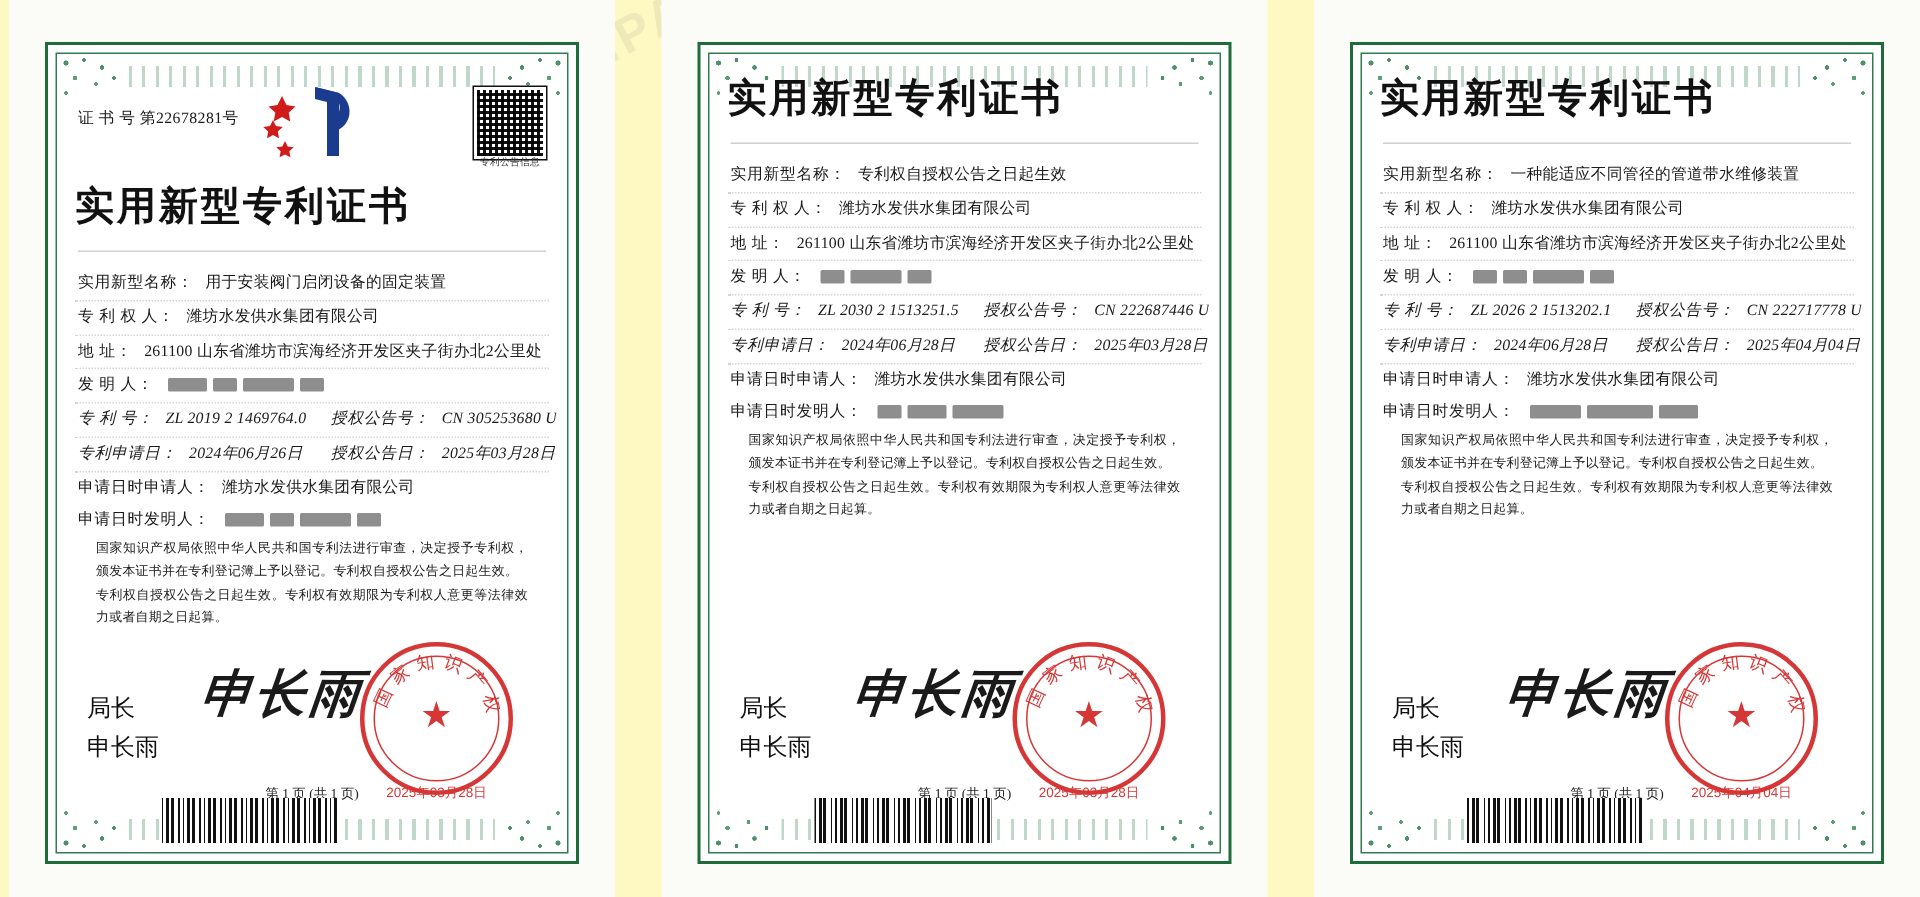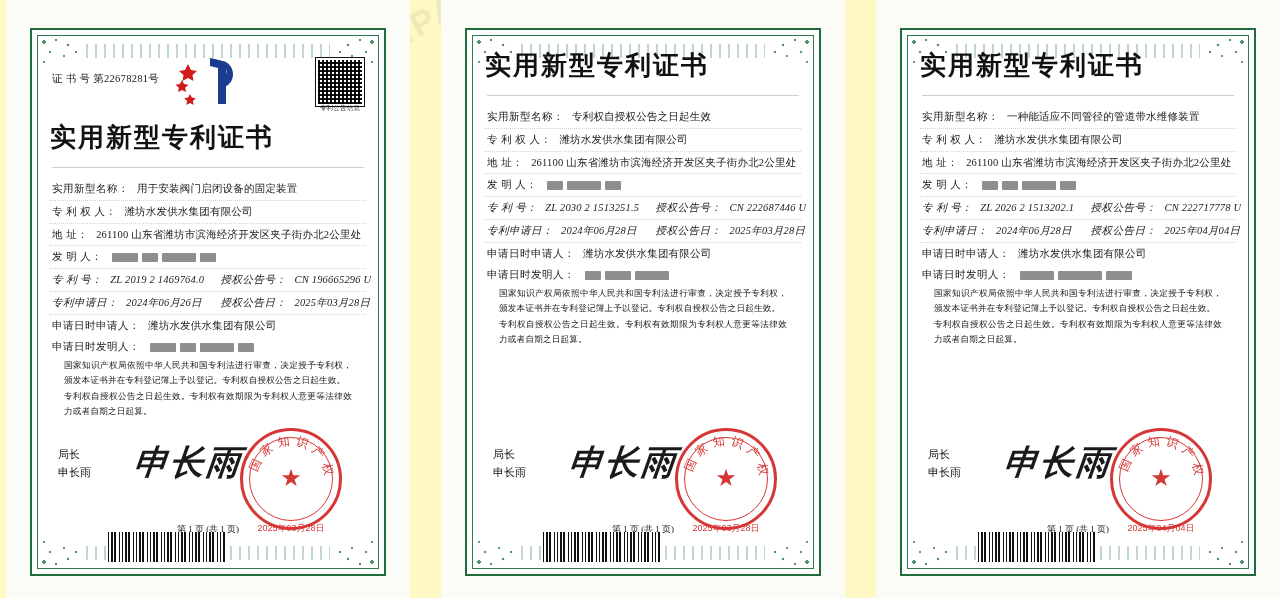--- a/index.html
+++ b/index.html
@@ -181,22 +181,22 @@
     color:#1a1a1a;
     text-align:justify;
     letter-spacing:.2px;
   }
   .sign-area{
     position:absolute;
     left:2px;right:2px;bottom:40px;
     height:92px;
   }
   .director{
-    position:absolute;left:6px;top:20px;
-    font-size:11px;line-height:1.6;color:#111;
+    position:absolute;left:6px;top:34px;
+    font-size:16px;line-height:1.6;color:#111;
   }
   .signature{
     position:absolute;left:82px;top:14px;
     font-size:34px;
     font-family:"Liberation Serif", serif;
     font-style:italic;
     font-weight:700;
     color:#1a1a1a;
     letter-spacing:2px;
     transform:skewX(-6deg);
@@ -306,21 +306,21 @@
             <span class="redact w2"></span><span class="redact w1"></span><span class="redact w3"></span><span class="redact w1"></span>
           </span>
         </div>
         <div class="two u" style="border-bottom:1px dotted #d5d5d5;">
           <span class="cell left">
             <span class="lbl">专 利 号：</span>
             <span class="val">ZL 2019 2 1469764.0</span>
           </span>
           <span class="cell right">
             <span class="lbl">授权公告号：</span>
-            <span class="val">CN 196665296 U</span>
+            <span class="val">CN 305253680 U</span>
           </span>
         </div>
         <div class="two u" style="border-bottom:1px dotted #d5d5d5;">
           <span class="cell left">
             <span class="lbl">专利申请日：</span>
             <span class="val">2024年06月26日</span>
           </span>
           <span class="cell right">
             <span class="lbl">授权公告日：</span>
             <span class="val">2025年03月28日</span>

